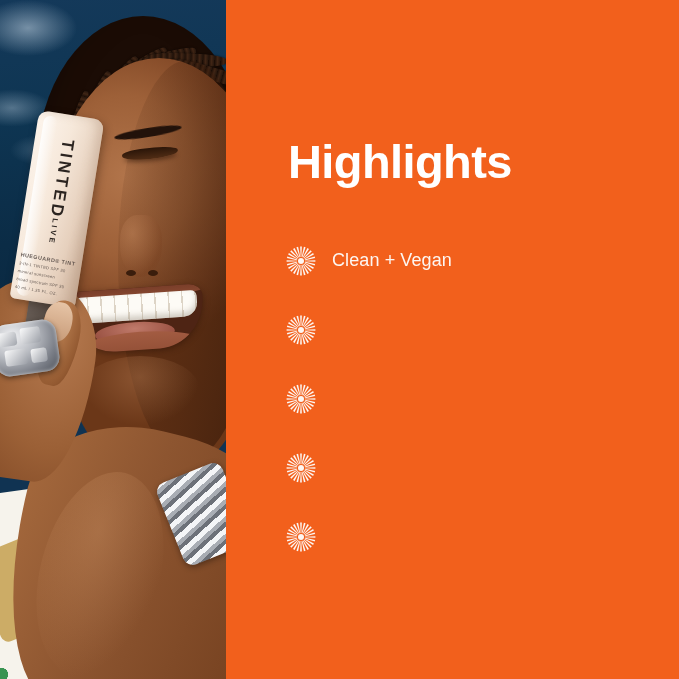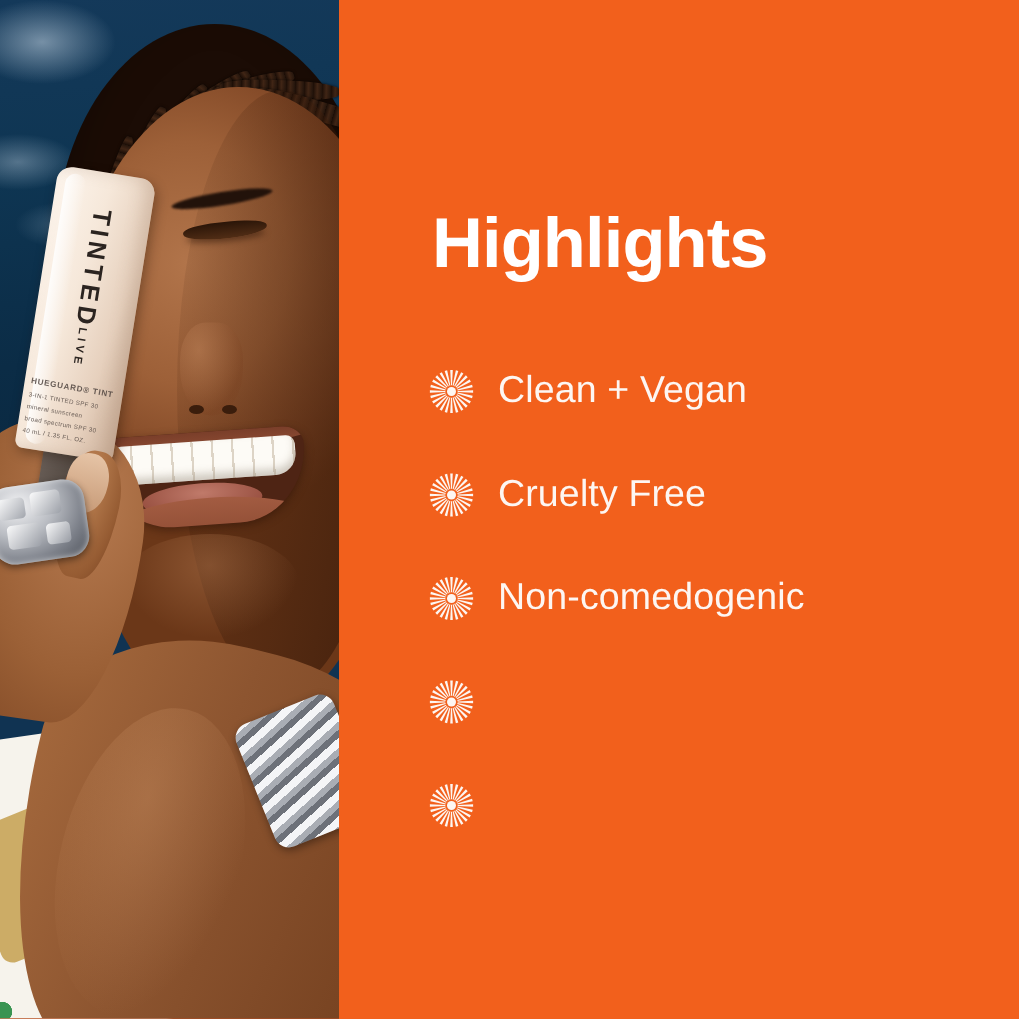--- a/index.html
+++ b/index.html
@@ -332,21 +332,21 @@
   }
   .sunburst {
     flex:0 0 30px;
     width:30px; height:30px;
     position:relative;
     margin-right:16px;
   }
   .sunburst svg { display:block; width:30px; height:30px; }
   .item-label {
     color:#FDF6F2;
-    font-size:25px;
+    font-size:18px;
     font-weight:400;
     letter-spacing:0.1px;
     white-space:nowrap;
   }
 </style>
 </head>
 <body>
 
 <div id="page">
 
@@ -481,21 +481,20 @@
               <path d="M10.95,15.73 L0.87,17.91 L1.31,19.55 L11.13,16.39 Z" fill="#FDF6F2"></path>
               <path d="M10.90,14.66 L0.60,14.15 L0.60,15.85 L10.90,15.34 Z" fill="#FDF6F2"></path>
               <path d="M11.13,13.61 L1.31,10.45 L0.87,12.09 L10.95,14.27 Z" fill="#FDF6F2"></path>
               <path d="M11.62,12.66 L2.95,7.06 L2.10,8.54 L11.28,13.24 Z" fill="#FDF6F2"></path>
               <path d="M12.34,11.86 L5.42,4.22 L4.22,5.42 L11.86,12.34 Z" fill="#FDF6F2"></path>
               <path d="M13.24,11.28 L8.54,2.10 L7.06,2.95 L12.66,11.62 Z" fill="#FDF6F2"></path>
               <path d="M14.27,10.95 L12.09,0.87 L10.45,1.31 L13.61,11.13 Z" fill="#FDF6F2"></path>
               <circle cx="15" cy="15" r="3" fill="#FDF6F2"></circle>
             </svg>
           </span>
-        <span class="item-label">Cruelty Free</span>
       </li>
       <li class="highlight-item">
         <span class="sunburst">
             <svg viewBox="0 0 30 30">
               <path d="M15.34,10.90 L15.85,0.60 L14.15,0.60 L14.66,10.90 Z" fill="#FDF6F2"></path>
               <path d="M16.39,11.13 L19.55,1.31 L17.91,0.87 L15.73,10.95 Z" fill="#FDF6F2"></path>
               <path d="M17.34,11.62 L22.94,2.95 L21.46,2.10 L16.76,11.28 Z" fill="#FDF6F2"></path>
               <path d="M18.14,12.34 L25.78,5.42 L24.58,4.22 L17.66,11.86 Z" fill="#FDF6F2"></path>
               <path d="M18.72,13.24 L27.90,8.54 L27.05,7.06 L18.38,12.66 Z" fill="#FDF6F2"></path>
               <path d="M19.05,14.27 L29.13,12.09 L28.69,10.45 L18.87,13.61 Z" fill="#FDF6F2"></path>
@@ -513,21 +512,20 @@
               <path d="M10.95,15.73 L0.87,17.91 L1.31,19.55 L11.13,16.39 Z" fill="#FDF6F2"></path>
               <path d="M10.90,14.66 L0.60,14.15 L0.60,15.85 L10.90,15.34 Z" fill="#FDF6F2"></path>
               <path d="M11.13,13.61 L1.31,10.45 L0.87,12.09 L10.95,14.27 Z" fill="#FDF6F2"></path>
               <path d="M11.62,12.66 L2.95,7.06 L2.10,8.54 L11.28,13.24 Z" fill="#FDF6F2"></path>
               <path d="M12.34,11.86 L5.42,4.22 L4.22,5.42 L11.86,12.34 Z" fill="#FDF6F2"></path>
               <path d="M13.24,11.28 L8.54,2.10 L7.06,2.95 L12.66,11.62 Z" fill="#FDF6F2"></path>
               <path d="M14.27,10.95 L12.09,0.87 L10.45,1.31 L13.61,11.13 Z" fill="#FDF6F2"></path>
               <circle cx="15" cy="15" r="3" fill="#FDF6F2"></circle>
             </svg>
           </span>
-        <span class="item-label">Non-comedogenic</span>
       </li>
       <li class="highlight-item">
         <span class="sunburst">
             <svg viewBox="0 0 30 30">
               <path d="M15.34,10.90 L15.85,0.60 L14.15,0.60 L14.66,10.90 Z" fill="#FDF6F2"></path>
               <path d="M16.39,11.13 L19.55,1.31 L17.91,0.87 L15.73,10.95 Z" fill="#FDF6F2"></path>
               <path d="M17.34,11.62 L22.94,2.95 L21.46,2.10 L16.76,11.28 Z" fill="#FDF6F2"></path>
               <path d="M18.14,12.34 L25.78,5.42 L24.58,4.22 L17.66,11.86 Z" fill="#FDF6F2"></path>
               <path d="M18.72,13.24 L27.90,8.54 L27.05,7.06 L18.38,12.66 Z" fill="#FDF6F2"></path>
               <path d="M19.05,14.27 L29.13,12.09 L28.69,10.45 L18.87,13.61 Z" fill="#FDF6F2"></path>

